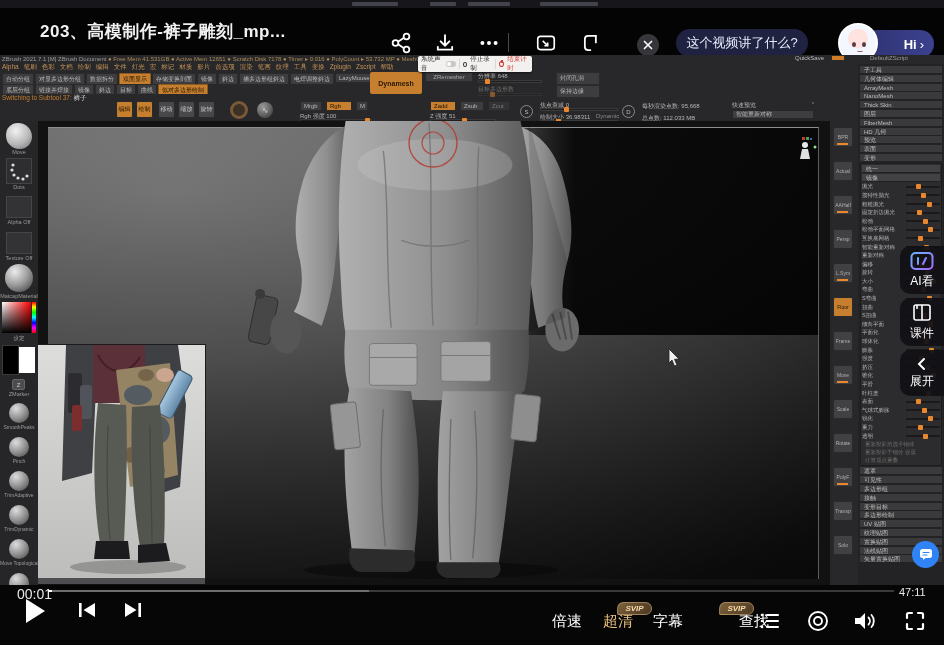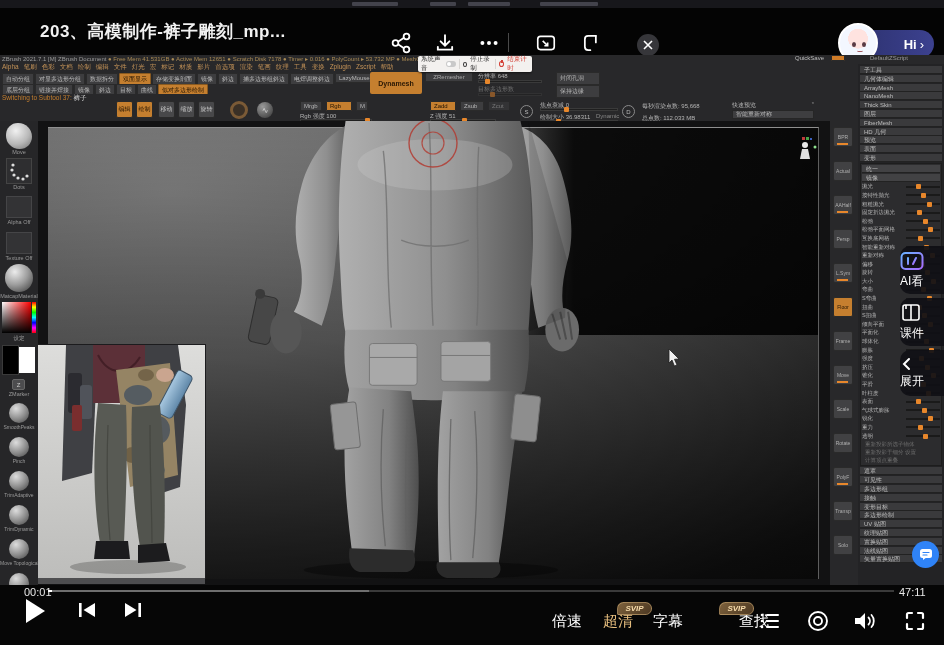--- a/index.html
+++ b/index.html
@@ -145,28 +145,28 @@
   #tray-panel{background:#2c2c2e;border:1px solid #1d1d1d;margin:1px 0;padding:1px;}
   #tray-panel .sect{background:#424244;}
   .srow{display:flex;align-items:center;height:8.6px;gap:2px;}
   .srow span{width:42px;font-size:5.5px;color:#b5b5b5;white-space:nowrap;overflow:hidden;flex:none;}
   .srow i{position:relative;flex:1;height:2px;background:#1a1a1a;}
   .srow b{position:absolute;top:-1.5px;width:5px;height:5px;background:#e8872b;border-radius:1px;}
   .grow{display:block;font-size:5.5px;color:#6d6d6d;height:8px;line-height:8px;white-space:nowrap;overflow:hidden;padding-left:3px;}
 
   
   .sidetab{position:absolute;left:900px;width:44px;height:48px;background:rgba(16,16,22,.93);
-           border-radius:10px 0 0 10px;display:flex;flex-direction:column;
+           border-radius:10px 0 0 10px;display:flex;flex-direction:column;align-items:center;
            justify-content:center;gap:2px;z-index:8;color:#fff;font-size:12px;}
   #chatbub{left:912px;top:541px;width:27px;height:27px;border-radius:50%;background:#2f83f7;
            display:flex;align-items:center;justify-content:center;z-index:8;}
 
   
   #bottombar{left:0;top:585px;width:944px;height:60px;background:#060606;}
-  #curtime{left:24px;top:1px;font-size:11px;color:#e8e8e8;}
+  #curtime{left:17px;top:1px;font-size:14px;color:#e8e8e8;}
   #durtime{left:899px;top:1px;font-size:11px;color:#e8e8e8;}
   #progress{left:48px;top:5px;width:846px;height:2px;background:#3a3a3a;}
   #prog-buf{position:absolute;left:0;top:0;height:2px;width:38%;background:#6e6e6e;}
   #prog-played{position:absolute;left:0;top:0;height:2px;width:4px;background:#fff;}
   #playbtn{left:26px;top:14px;width:0;height:0;border-left:19px solid #fff;
            border-top:12px solid transparent;border-bottom:12px solid transparent;}
   .skipbtn{position:absolute;top:17px;width:20px;height:16px;}
   #watermark{left:382px;top:10px;font-size:31px;color:#555;opacity:.85;letter-spacing:.5px;}
   .ctl-text{position:absolute;top:27px;font-size:15px;color:#fff;}
   .ctl-text.gold{color:#eac180;}
@@ -223,20 +223,21 @@
       <svg viewBox="0 0 20 20" fill="none" stroke="#fff" stroke-width="1.6" stroke-linecap="round">
         <path d="M13.5 3.5H6.5 Q3.5 3.5 3.5 6.5 v7 Q3.5 16.5 6.5 16.5 h2"></path>
         <path d="M13.5 3.5 v6"></path>
       </svg>
     </div>
     <div class="abs" id="closebtn">
       <svg width="10" height="10" viewBox="0 0 10 10" stroke="#fff" stroke-width="1.6">
           <path d="M1 1 9 9 M9 1 1 9"></path>
         </svg>
     </div>
+    <div class="abs" id="searchpill">这个视频讲了什么?</div>
     <div class="abs" id="hipill">
       <b>Hi</b>
       <span>›</span>
     </div>
     <div class="abs" id="avatar">
       <span class="eye" style="left:12px"></span>
       <span class="eye" style="left:22px"></span>
       <span class="mouth"></span>
     </div>
   </div>

